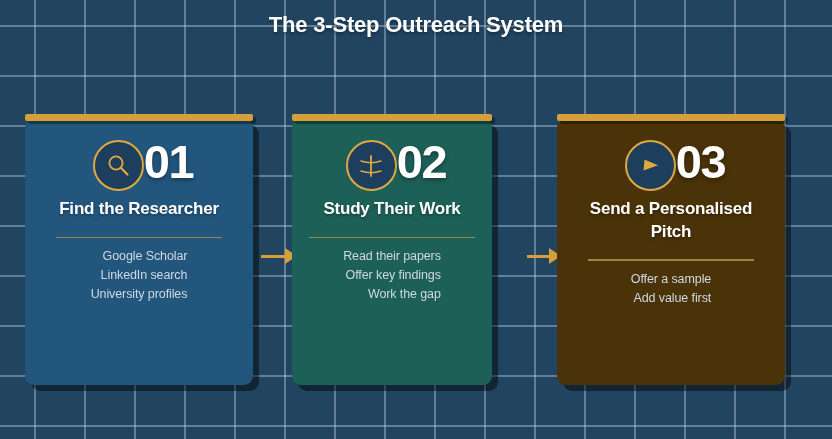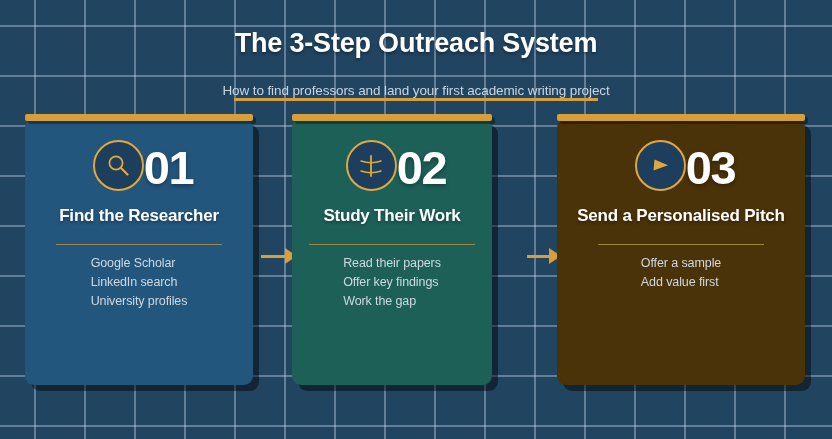--- a/index.html
+++ b/index.html
@@ -36,23 +36,23 @@
 
   
   #header {
     position: absolute;
     left: 0;
     top: 0;
     width: 832px;
     text-align: center;
   }
   #main-title {
-    margin: 16px;
+    margin: 0;
     padding-top: 12px;
-    font-size: 27px;
+    font-size: 22px;
     font-weight: bold;
     color: #ffffff;
     letter-spacing: -0.2px;
     text-shadow: 0 2px 3px rgba(0,0,0,0.35);
   }
   #subtitle-wrap {
     position: relative;
     display: inline-block;
     margin-top: 6px;
   }
@@ -97,26 +97,26 @@
     inset: 0;
     border-radius: 9px;
     overflow: hidden;
     display: flex;
     flex-direction: column;
     align-items: center;
   }
 
   #card-1 { left: 25px;  width: 228px; background: #23567d; }
   #card-2 { left: 292px; width: 200px; background: #1d6058; }
-  #card-3 { left: 557px; width: 248px; background: #4a3209; }
+  #card-3 { left: 557px; width: 228px; background: #4a3209; }
 
   .card-head {
     margin-top: 21px;
     display: flex;
-    align-items: flex-end;
+    align-items: flex-start;
     justify-content: center;
     gap: 0;
     width: 100%;
     padding-left: 8px;
     box-sizing: border-box;
   }
   .icon-circle {
     width: 47px;
     height: 47px;
     border-radius: 50%;
@@ -129,41 +129,41 @@
   }
   .step-number {
     font-size: 47px;
     font-weight: bold;
     color: #ffffff;
     line-height: 0.95;
     letter-spacing: -1.5px;
     text-shadow: 0 2px 4px rgba(0,0,0,0.35);
   }
   .card-title {
-    margin-top: 14px;
+    margin-top: 7px;
     font-size: 17px;
     font-weight: bold;
     color: #ffffff;
     text-align: center;
     line-height: 1.33;
     letter-spacing: -0.2px;
     text-shadow: 0 2px 3px rgba(0,0,0,0.3);
     padding: 0 18px;
   }
   .card-divider {
     width: 166px;
     height: 1.5px;
     background: #9b8648;
     margin-top: 16px;
   }
   .bullet-list {
     margin: 9px 0 0 0;
     padding: 0;
     list-style: none;
-    text-align: left;
+    text-align: right;
   }
   .bullet-list li {
     font-size: 12.5px;
     color: #cfd8e1;
     line-height: 1.52;
     letter-spacing: -0.1px;
   }
 
   
   .arrow {
@@ -193,21 +193,20 @@
 </head>
 <body>
 
 <div id="canvas">
 
   <div id="grid-layer"></div>
 
   <div id="header">
     <h1 id="main-title">The 3-Step Outreach System</h1>
     <div id="subtitle-wrap">
-      <span id="subtitle">How to find professors and land your first academic writing project</span>
       <span id="subtitle-underline"></span>
     </div>
   </div>
 
   <div class="card" id="card-1">
     <div class="card-topbar"></div>
     <div class="card-inner">
       <div class="card-head">
         <div class="icon-circle">
           <svg width="27" height="27" viewBox="0 0 27 27" aria-hidden="true">

